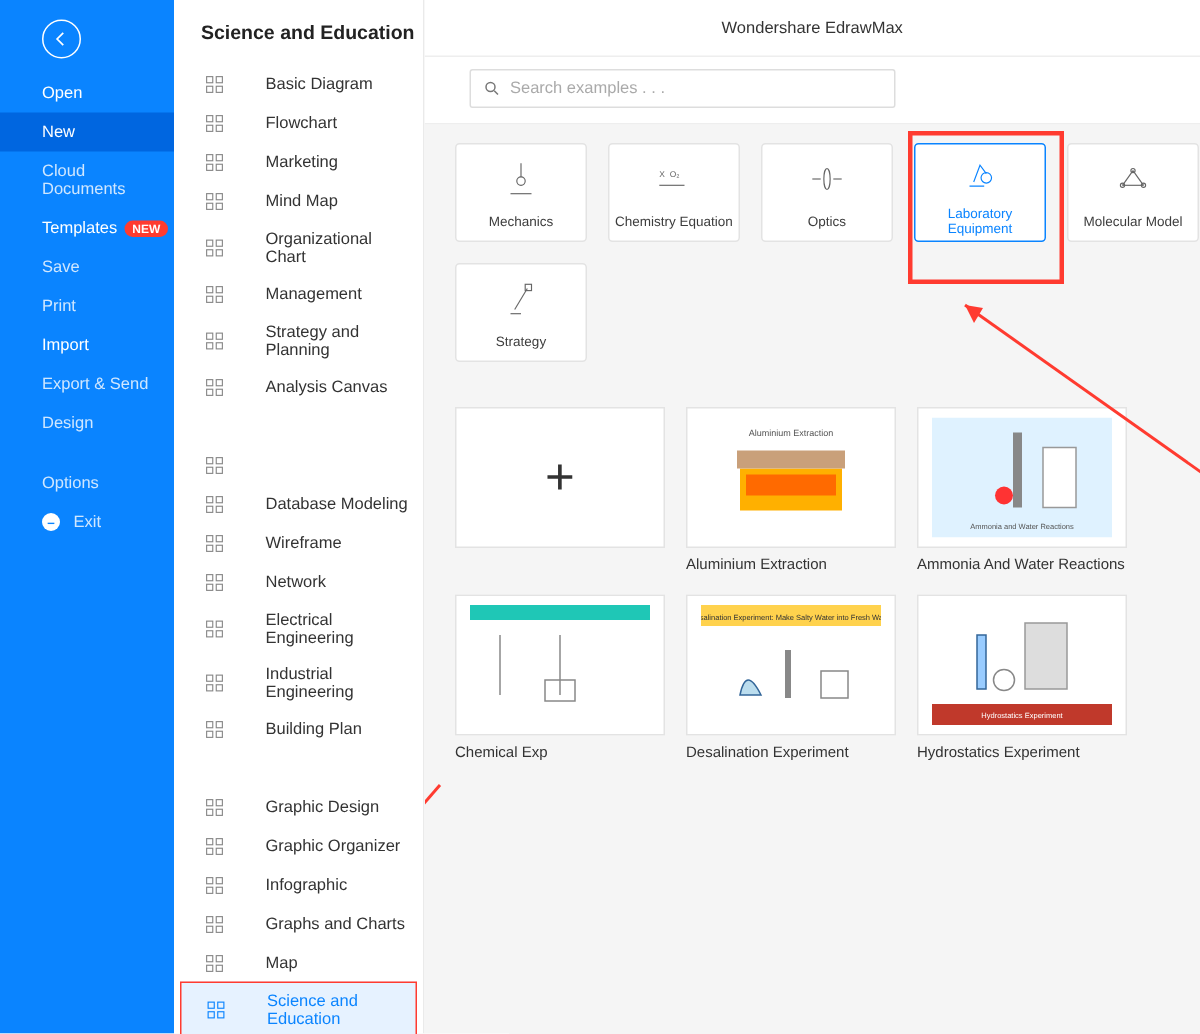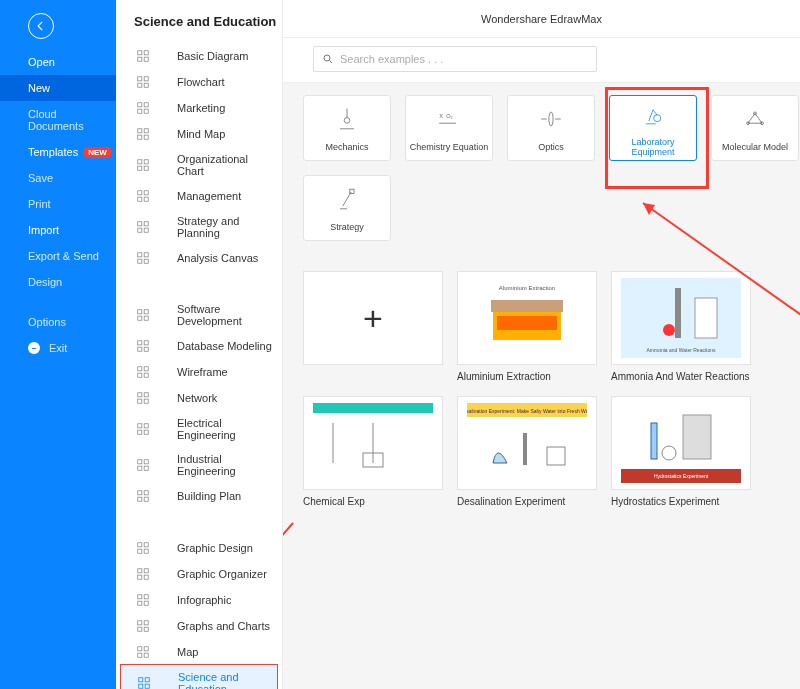--- a/index.html
+++ b/index.html
@@ -220,21 +220,20 @@
         <div class="cat-gap"></div>
         <div class="cat-item">
           <span class="cat-ico">
             <svg viewBox="0 0 24 24">
               <rect x="3" y="3" width="7" height="7"></rect>
               <rect x="14" y="3" width="7" height="7"></rect>
               <rect x="3" y="14" width="7" height="7"></rect>
               <rect x="14" y="14" width="7" height="7"></rect>
             </svg>
           </span>
-          <span>Software Development</span>
         </div>
         <div class="cat-item">
           <span class="cat-ico">
             <svg viewBox="0 0 24 24">
               <rect x="3" y="3" width="7" height="7"></rect>
               <rect x="14" y="3" width="7" height="7"></rect>
               <rect x="3" y="14" width="7" height="7"></rect>
               <rect x="14" y="14" width="7" height="7"></rect>
             </svg>
           </span>

